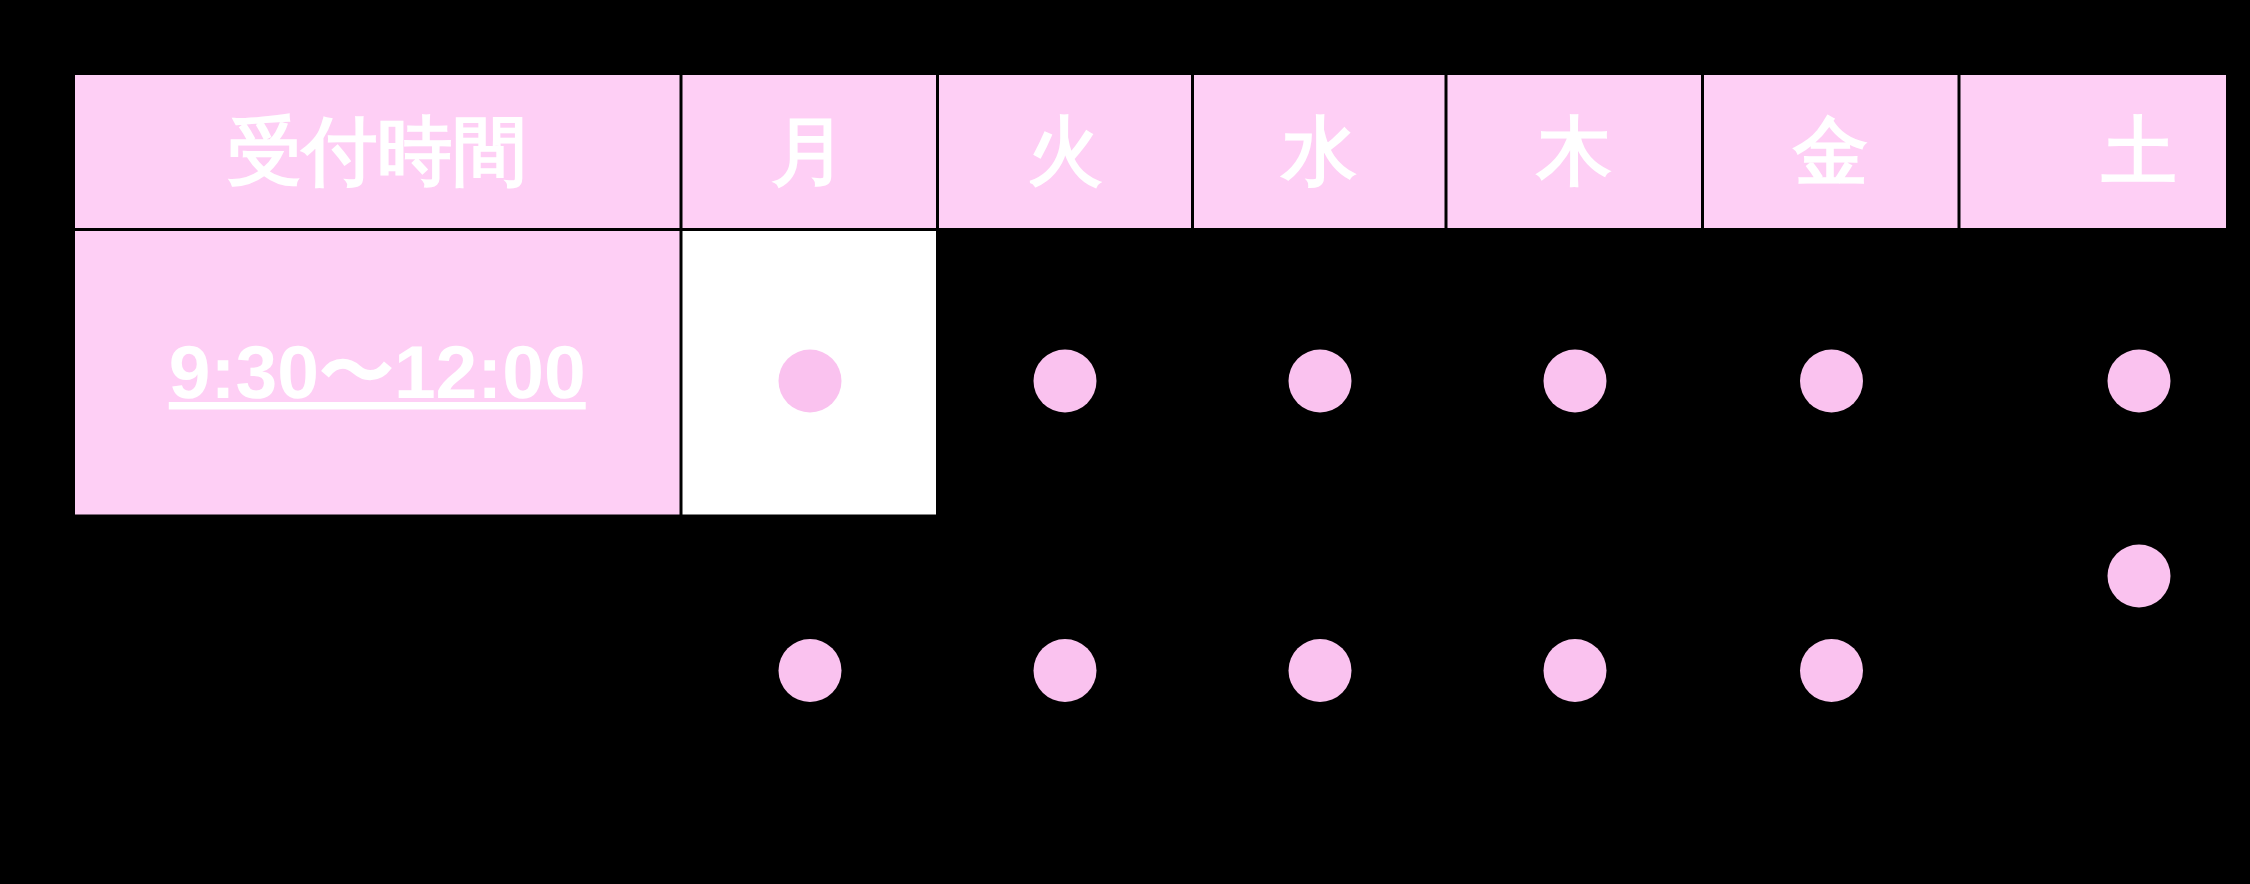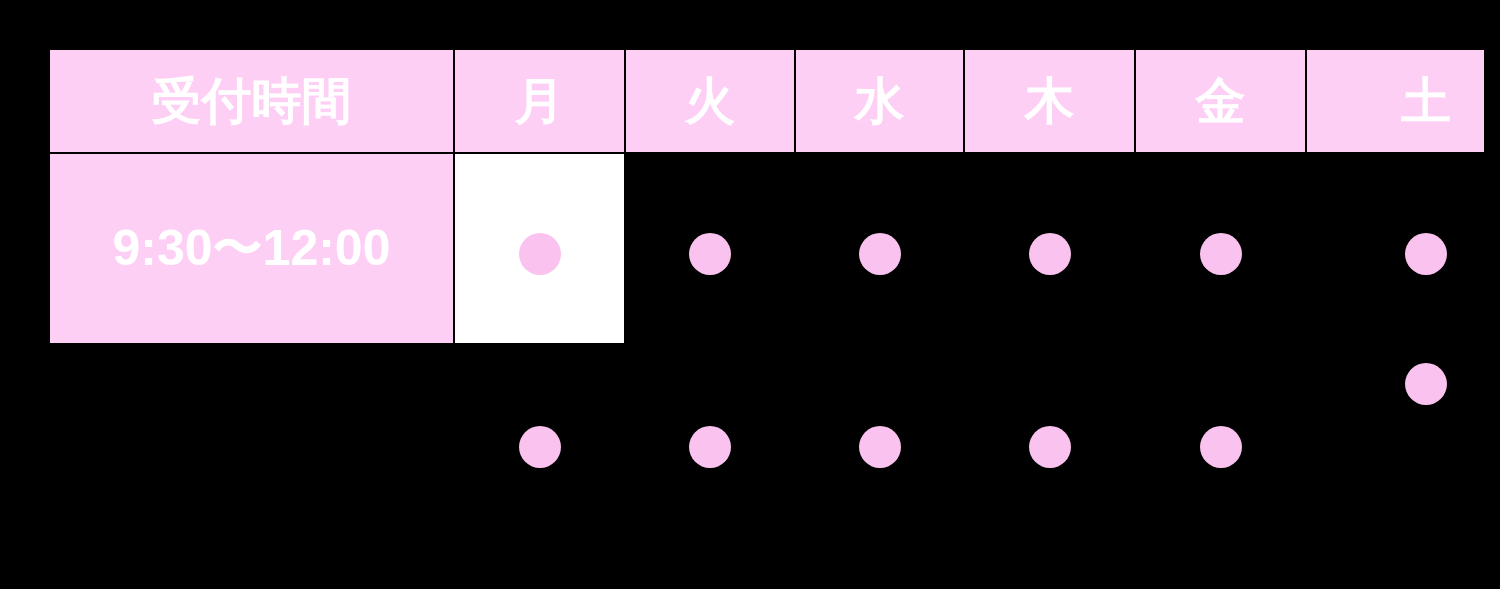--- a/index.html
+++ b/index.html
@@ -40,20 +40,21 @@
   .head{
     color:var(--text-white);
     font-size:50px;
     font-weight:bold;
   }
   .time{
     color:var(--text-white);
     font-size:50px;
     font-weight:bold;
     white-space:nowrap;
+    text-decoration:underline;
   }
   .circle{
     width:42px;height:42px;
     border-radius:50%;
     background:var(--circle-pink);
     transform:translateY(5px);
   }
   .circle.raised{
     transform:translateY(-58px);
   }

